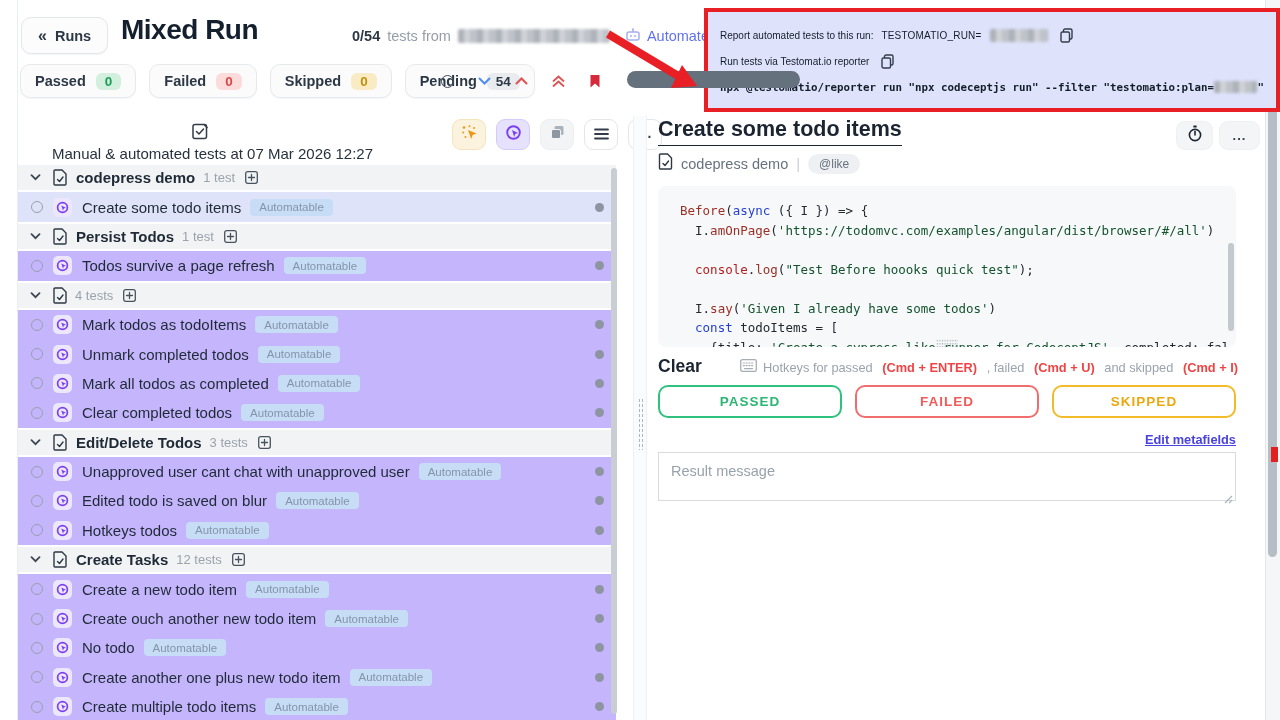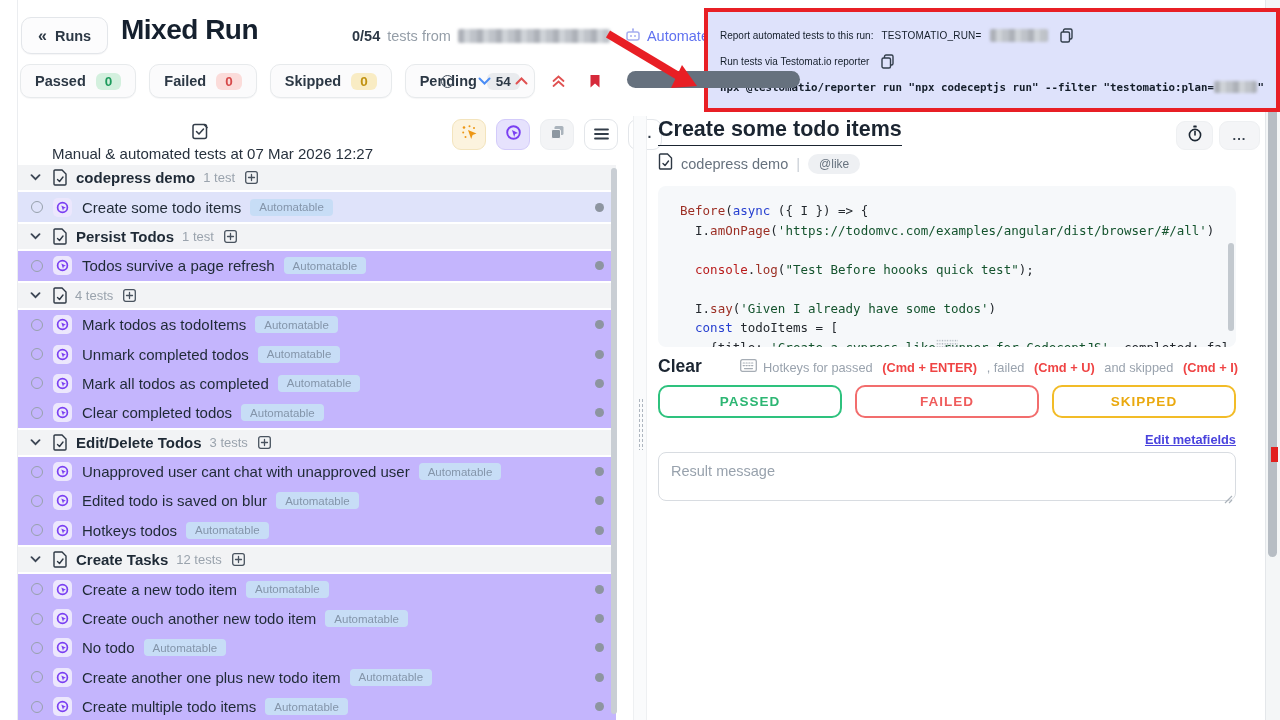--- a/index.html
+++ b/index.html
@@ -117,21 +117,21 @@
   .hk-seg.strong { color:#ef4444; font-weight:700; }
   .result-btns { left:658px; top:385px; display:flex; gap:13px; }
   .rbtn { width:184px; height:33px; background:#fff; border-radius:10px; border:2px solid;
     font-size:13.5px; font-weight:700; letter-spacing:1px; cursor:pointer;
     display:flex; align-items:center; justify-content:center; font-family:"Liberation Sans",sans-serif; }
   .rbtn.passed { border-color:#2ec27e; color:#2db673; }
   .rbtn.failed { border-color:#f26d6d; color:#ef5c5c; }
   .rbtn.skipped { border-color:#f2bc28; color:#eaa90f; }
   .metafields { right:44px; top:432px; font-size:12.8px; font-weight:700; color:#4a43dd;
     text-decoration:underline; cursor:pointer; }
-  .msg-box { left:658px; top:452px; width:578px; height:49px; border:1px solid #d8dce1; border-radius:8px;
+  .msg-box { left:658px; top:452px; width:578px; height:49px; border:1px solid #d8dce1; border-radius:0;
     padding:10px 12px; font-size:14.5px; font-family:"Liberation Sans",sans-serif; color:#1f2a36;
     resize:none; outline:none; }
   .msg-box::placeholder { color:#98a2ad; }
   .msg-grip { left:1224px; top:490px; }
 
   
   .pg-scroll { right:0; top:0; width:15px; height:720px; background:#f4f6f7; border-left:1px solid #e4e7ea; }
   .pg-thumb { position:absolute; right:3px; top:57px; width:9px; height:500px; background:#b7bdc4; border-radius:5px; }
 </style>
 </head>

